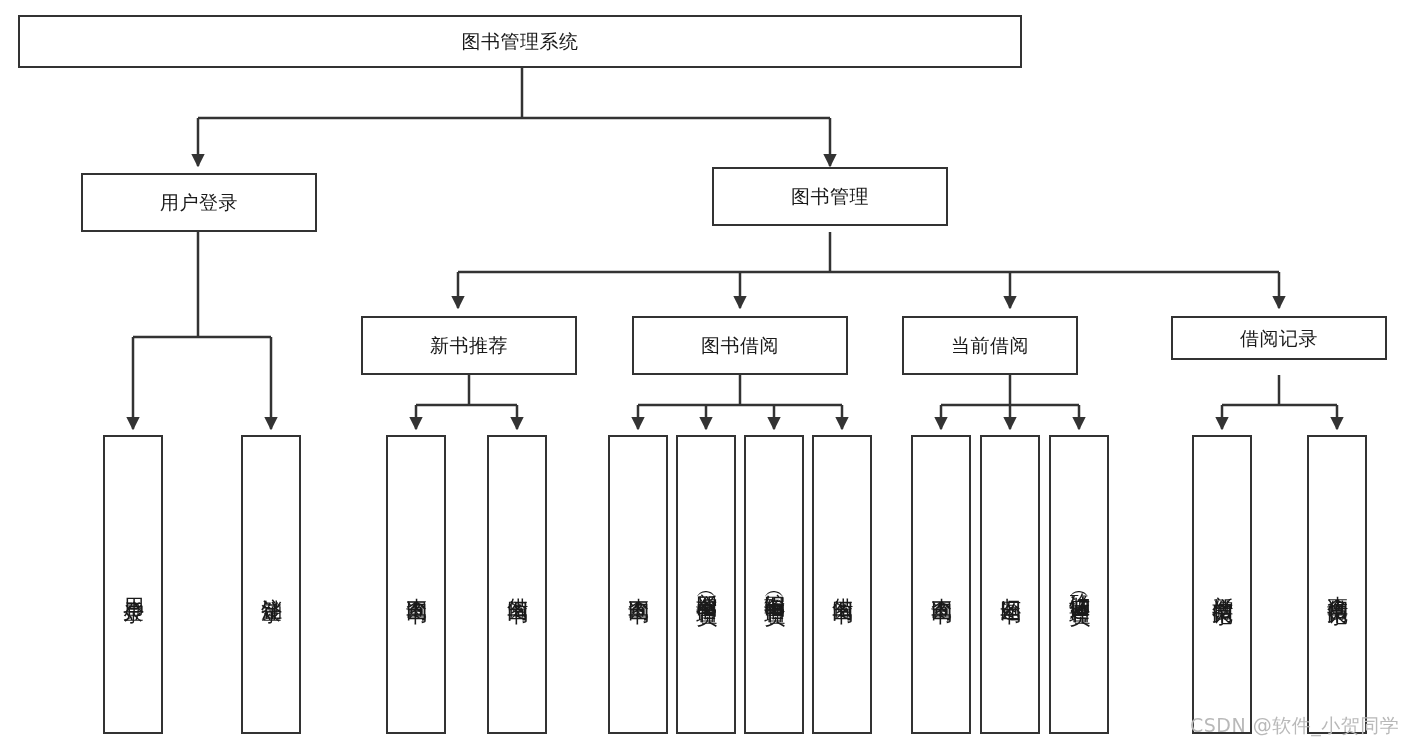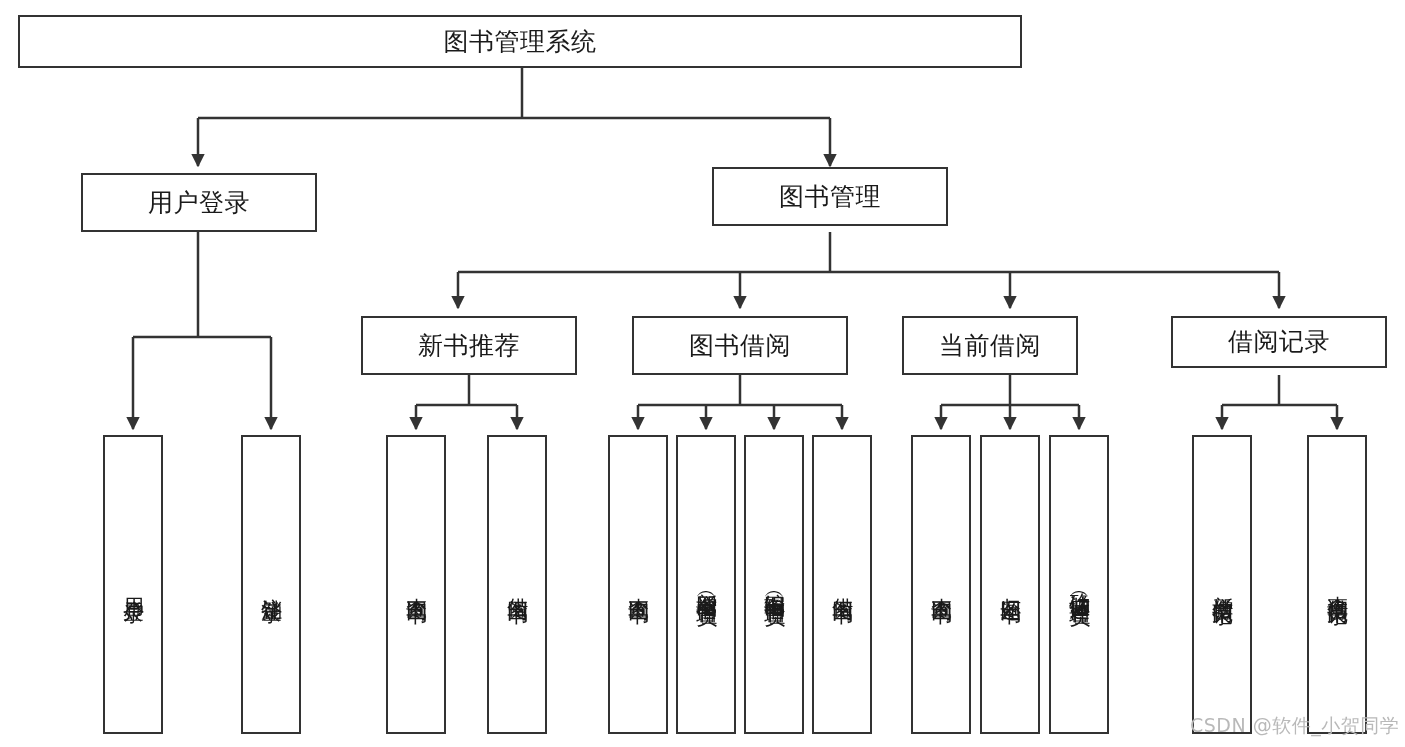--- a/index.html
+++ b/index.html
@@ -29,21 +29,21 @@
   .node {
     position: absolute;
     box-sizing: border-box;
     border: 2px solid #333333;
     background: #ffffff;
     display: flex;
     align-items: center;
     justify-content: center;
   }
   .node.h {
-    font-size: 25px;
+    font-size: 19px;
     letter-spacing: 0.5px;
     line-height: 1.1;
     white-space: nowrap;
   }
   .node.v {
     font-size: 21px;
     line-height: 1.22;
     padding: 6px 0;
   }
   .node.v .vtext {
@@ -130,21 +130,21 @@
 
   <div class="node h" style="left:361px; top:316px; width:216px; height:59px;">
     <span>新书推荐</span>
   </div>
   <div class="node h" style="left:632px; top:316px; width:216px; height:59px;">
     <span>图书借阅</span>
   </div>
   <div class="node h" style="left:902px; top:316px; width:176px; height:59px;">
     <span>当前借阅</span>
   </div>
-  <div class="node h" style="left:1171px; top:316px; width:216px; height:52px;">
+  <div class="node h" style="left:1171px; top:316px; width:216px; height:44px;">
     <span>借阅记录</span>
   </div>
 
   <div class="node v" style="left:103px; top:435px; width:60px; height:299px;">
     <span class="vtext">用户登录</span>
   </div>
   <div class="node v" style="left:241px; top:435px; width:60px; height:299px;">
     <span class="vtext">注销登录</span>
   </div>
 

